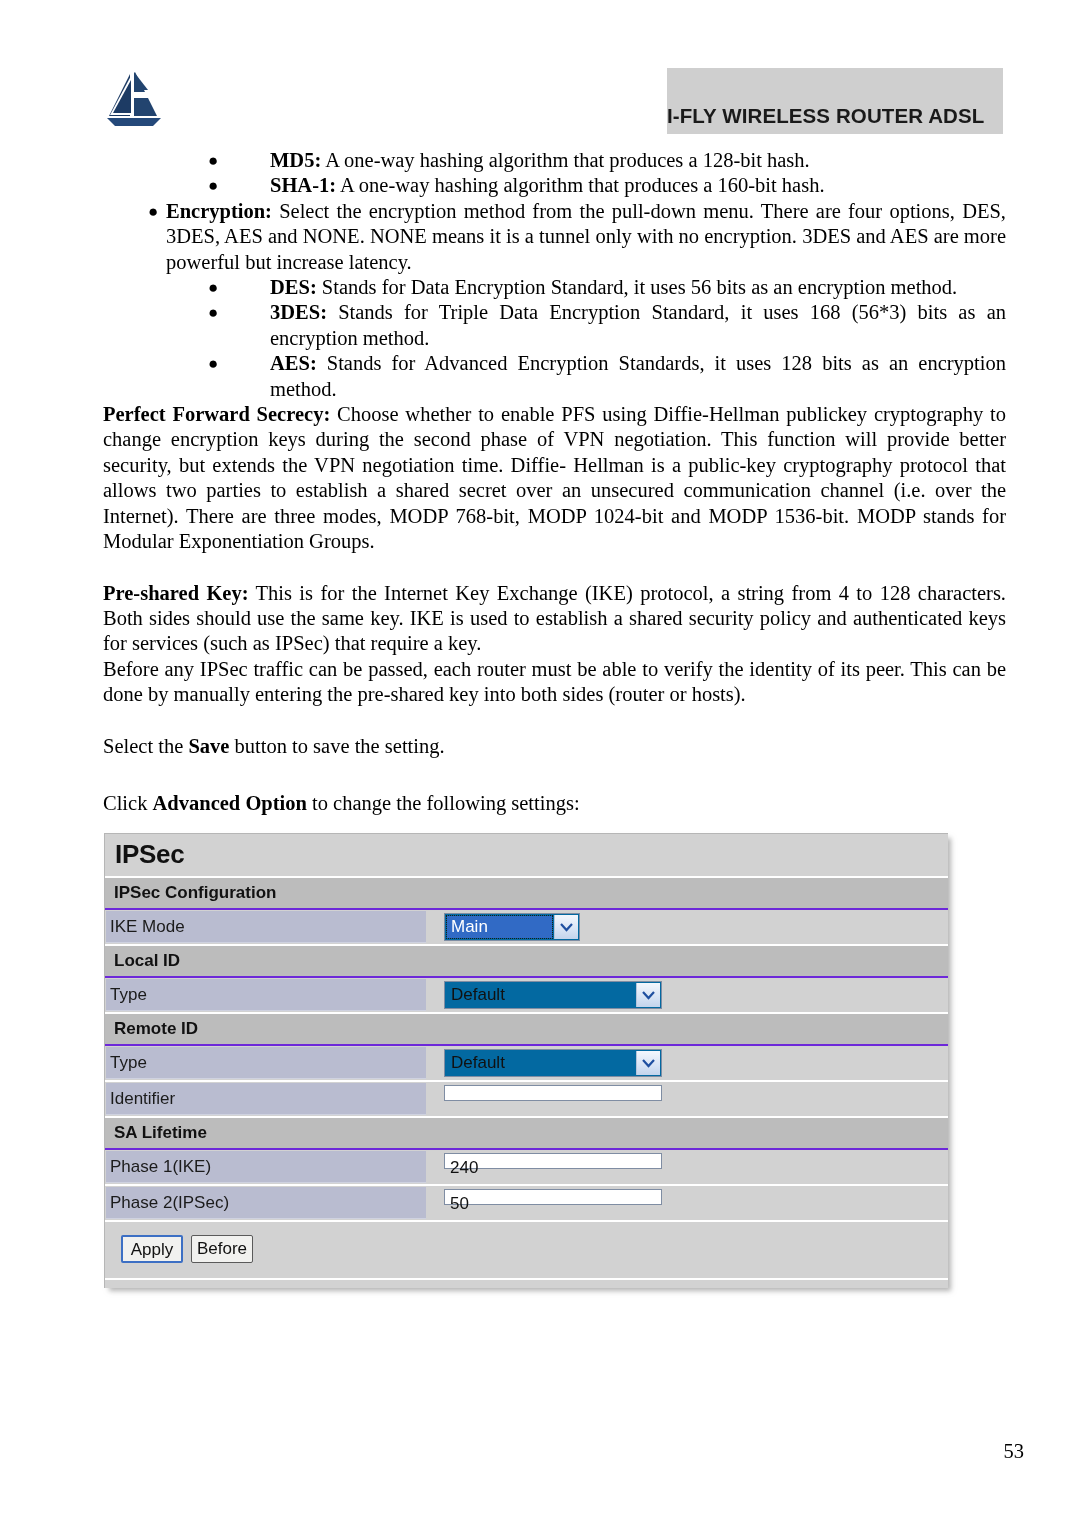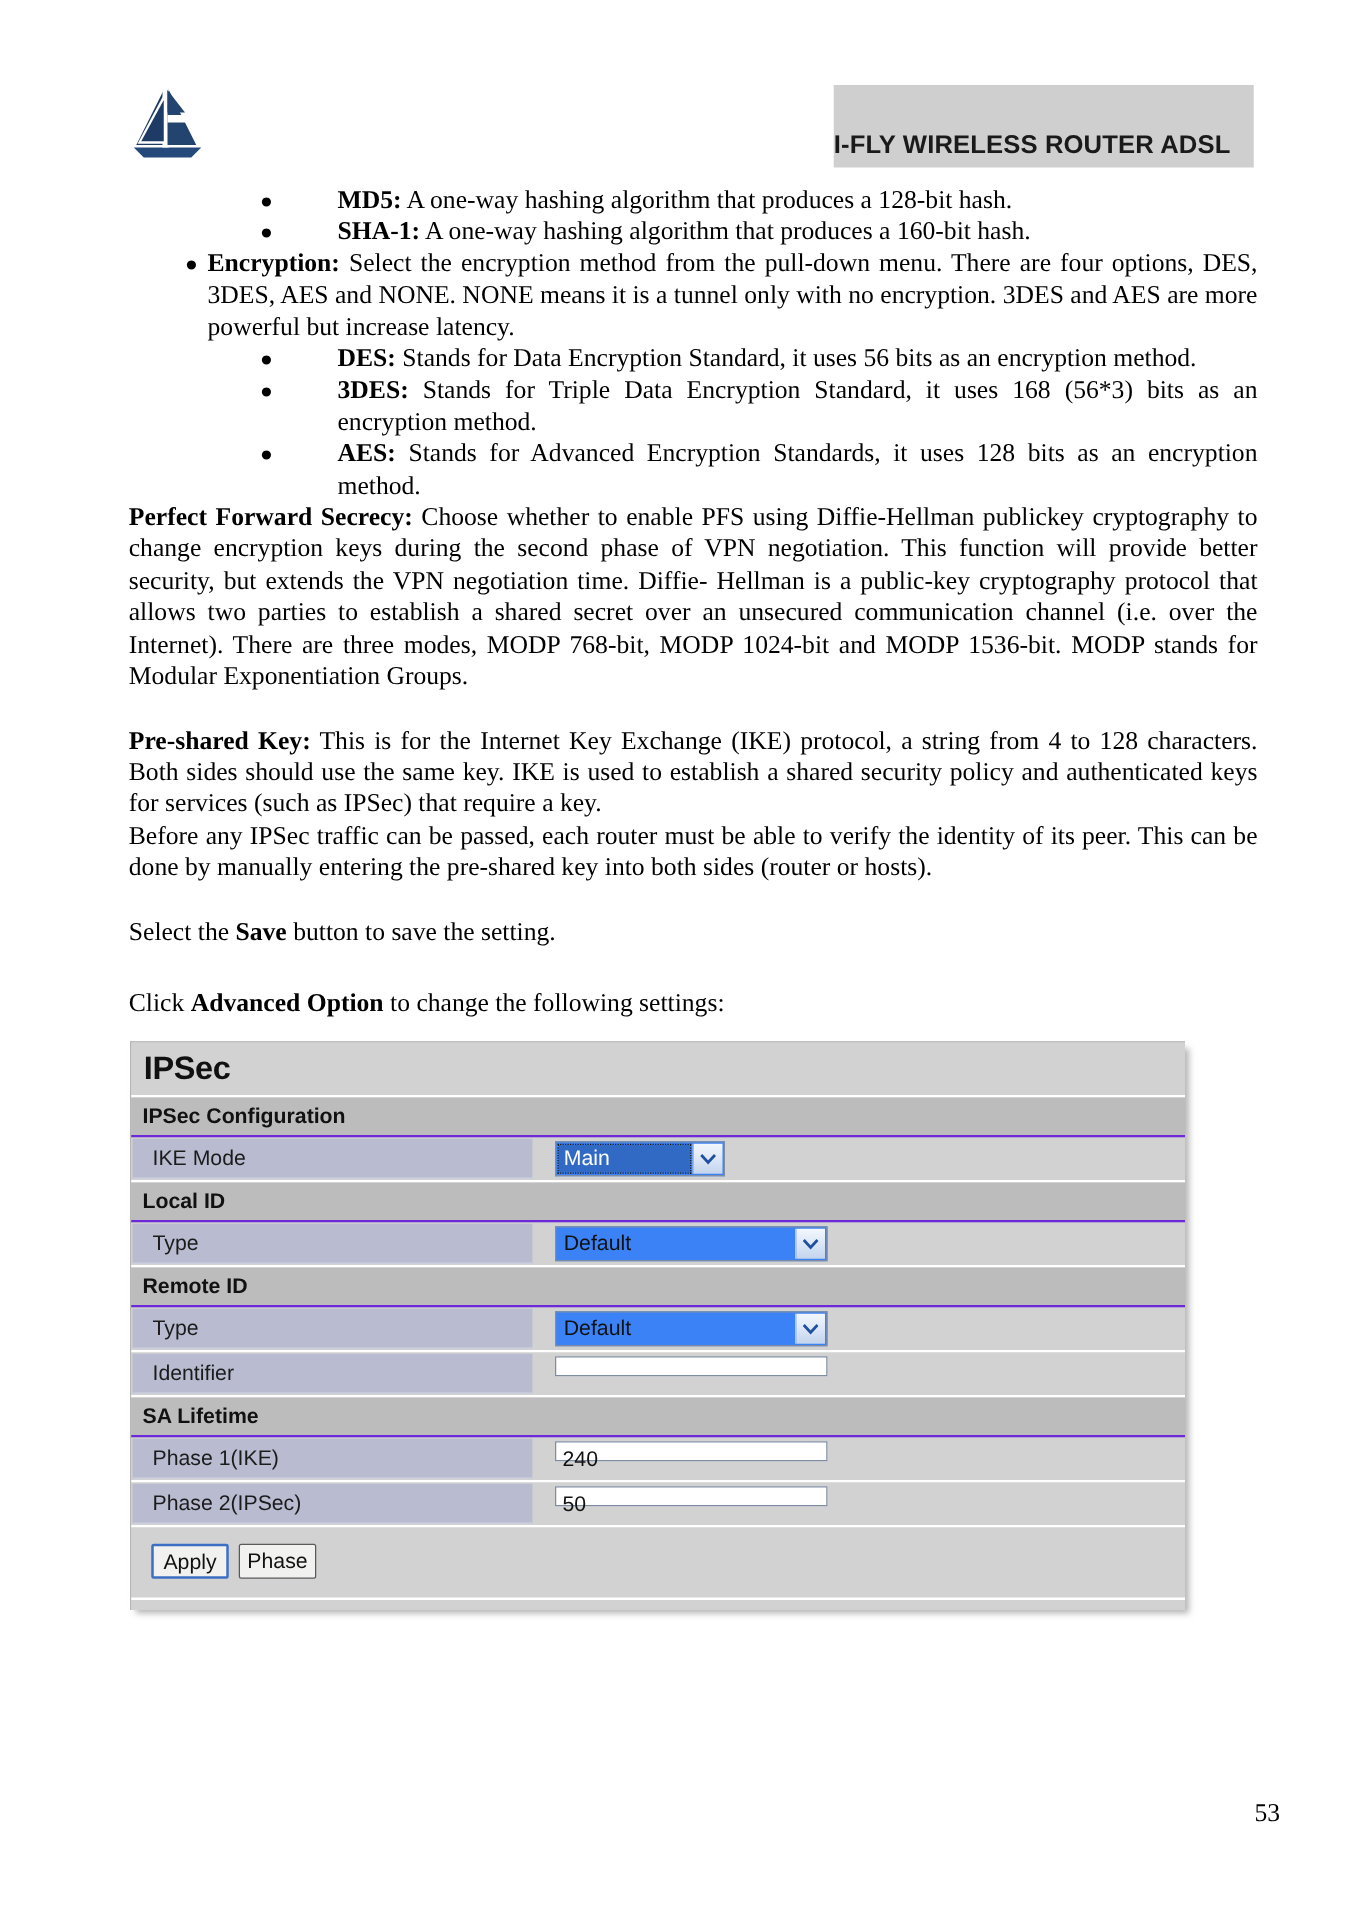--- a/index.html
+++ b/index.html
@@ -151,39 +151,39 @@
     position: relative;
   }
   .field-label {
     position: absolute;
     left: 1px;
     top: 1px;
     width: 320px;
     height: 32px;
     background: #b9bcd0;
     line-height: 32px;
-    padding-left: 16px;
+    padding-left: 4px;
     box-sizing: border-box;
     font-size: 17px;
     color: #1b1b1b;
     border-bottom: 1px solid #cfd2e0;
   }
   .field-control {
     position: absolute;
     left: 339px;
     top: 3px;
     height: 28px;
   }
 
   
   .xp-select {
     position: relative;
     width: 218px;
     height: 28px;
-    background: #3b82f6;
+    background: #0369a1;
     border: 1px solid #7f8da3;
     box-sizing: border-box;
     padding-left: 12px;
   }
   .xp-select .sel-text {
     position: absolute;
     left: 6px;
     top: 3px;
     font-size: 17px;
     color: #111111;
@@ -443,18 +443,18 @@
     <div class="field-label">Phase 2(IPSec)</div>
     <div class="field-control">
       <div class="xp-input">
         <span class="in-text">50</span>
       </div>
     </div>
   </div>
 
   <div class="button-row">
     <div class="xp-button apply">Apply</div>
-    <div class="xp-button reset">Phase</div>
+    <div class="xp-button reset">Before</div>
   </div>
   <div class="panel-footer"></div>
 </div>
 
 <div class="page-number">53</div>
 
 </body></html>

